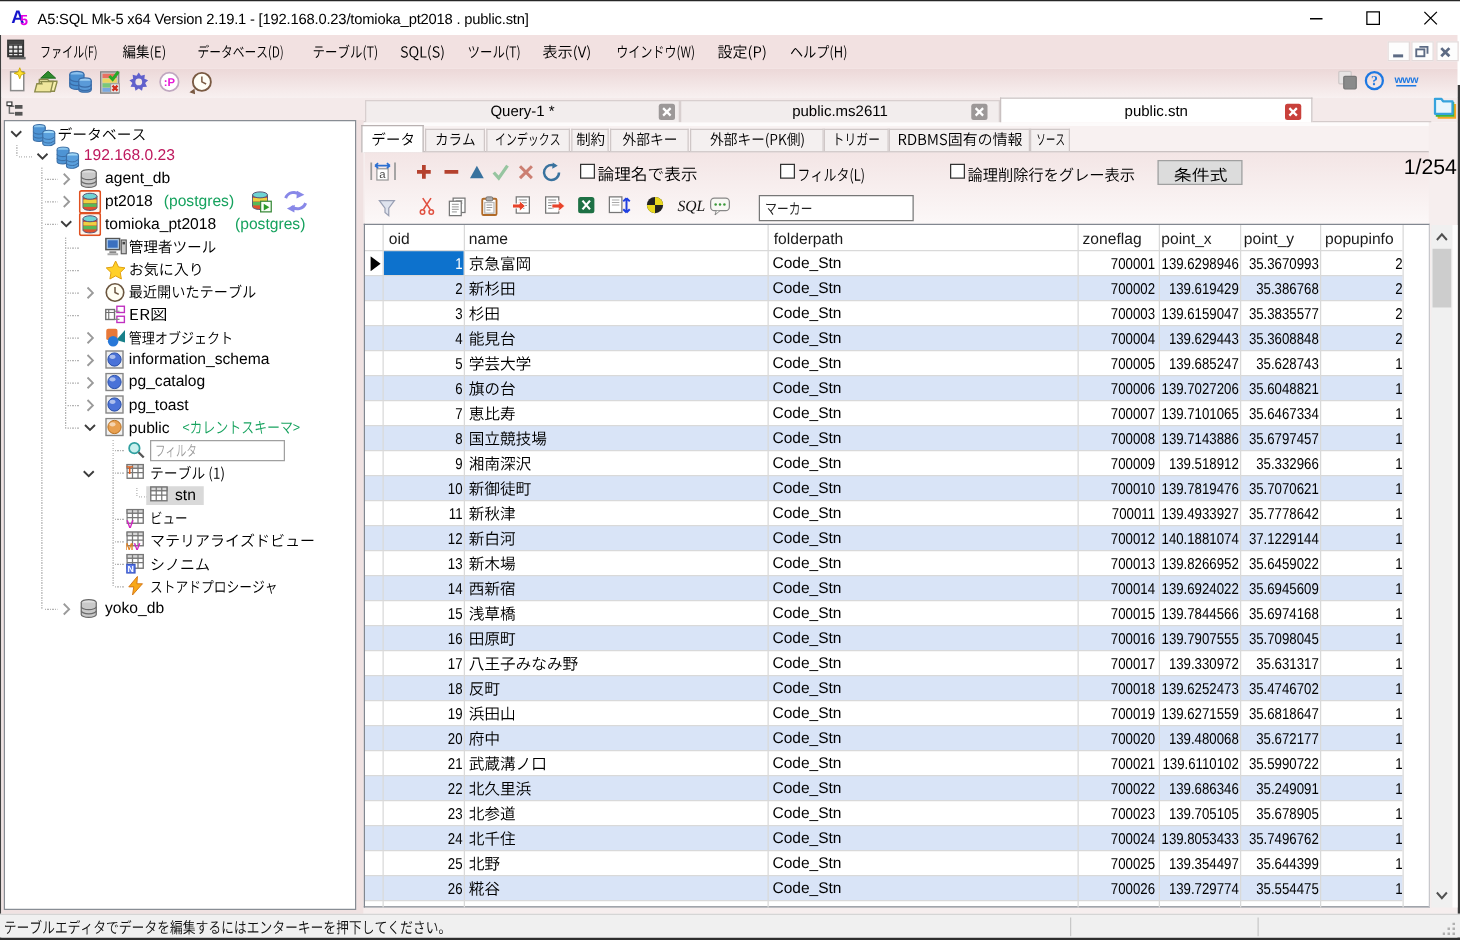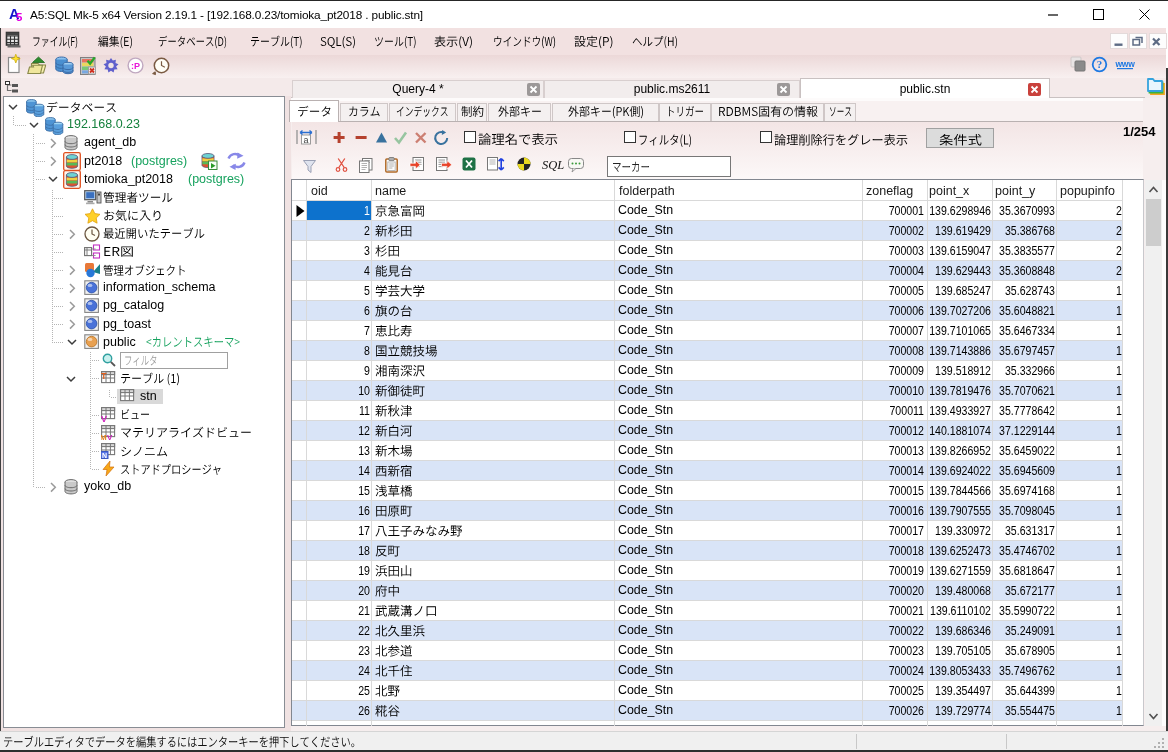--- a/index.html
+++ b/index.html
@@ -127,21 +127,21 @@
     <rect x="49" y="13" width="16" height="1.2" fill="#1d78e2"></rect>
 </svg>
 <div class="abs" style="left:1px;top:78px;width:1165px;height:20px;background:#f4eaea"></div>
 <svg class="abs" style="left:5px;top:81px" width="16" height="14" viewBox="0 0 16 14">
     <path d="M2.5 1 v9 M2.5 4 h4 M2.5 9.5 h4" stroke="#707070" stroke-width="1.2" fill="none"></path>
     <rect x="0.5" y="0.5" width="4" height="3" fill="#fff" stroke="#333"></rect>
     <rect x="7" y="3" width="6" height="3" fill="#555"></rect>
     <rect x="7" y="8.5" width="6" height="3" fill="#555"></rect>
   </svg>
 <div class="abs" style="left:292px;top:80px;width:252px;height:18px;background:#f2eded;border:1px solid #d8cfcf;border-bottom:none;box-sizing:border-box"></div>
-<div class="abs" style="left:292px;top:82px;width:252px;text-align:center;font-size:12px;color:#000;white-space:nowrap">Query-4 *</div>
+<div class="abs" style="left:292px;top:82px;width:252px;text-align:center;font-size:12px;color:#000;white-space:nowrap">Query-1 *</div>
 <div class="abs" style="left:527.0px;top:83px;width:13px;height:13px;background:#9c9898;border-radius:2px"></div>
 <svg class="abs" style="left:527.0px;top:83px" width="13" height="13">
     <path d="M3.5 3.5 l6 6 M9.5 3.5 l-6 6" stroke="#fff" stroke-width="1.8"></path>
   </svg>
 <div class="abs" style="left:544px;top:80px;width:256px;height:18px;background:#f2eded;border:1px solid #d8cfcf;border-bottom:none;box-sizing:border-box"></div>
 <div class="abs" style="left:544px;top:82px;width:256px;text-align:center;font-size:12px;color:#000;white-space:nowrap">public.ms2611</div>
 <div class="abs" style="left:777.0px;top:83px;width:13px;height:13px;background:#9c9898;border-radius:2px"></div>
 <svg class="abs" style="left:777.0px;top:83px" width="13" height="13">
     <path d="M3.5 3.5 l6 6 M9.5 3.5 l-6 6" stroke="#fff" stroke-width="1.8"></path>
   </svg>
@@ -239,21 +239,21 @@
     <rect x="45.0" y="12.8" width="5.6" height="1.2" fill="#000"></rect>
   </svg>
 <div class="abs" style="left:760px;top:131px;width:12px;height:12px;background:#fff;border:1px solid #333;box-sizing:border-box"></div>
 <svg style="position:absolute;left:774.0px;top:129.5px;overflow:visible" width="134" height="19" viewBox="0 -14.50 134 19">
     <path d="M8 -9.7C8.8 -8.5 10.1 -7.1 11.4 -6.3C11.5 -6.5 11.7 -6.8 11.8 -7C10.6 -7.8 9.2 -9.1 8.4 -10.5H7.6C7 -9.2 5.7 -7.7 4.3 -6.9C4.5 -6.7 4.7 -6.4 4.8 -6.2C6.1 -7.1 7.4 -8.5 8 -9.7ZM6 -7V-6.3H10.2V-7ZM1 -6.7V-6H4.3V-6.7ZM1.1 -10V-9.3H4.2V-10ZM1 -5V-4.4H4.3V-5ZM0.5 -8.4V-7.7H4.6V-8.4ZM10.4 -4.5V-2.6H9.2V-4.5ZM5.1 -5.2V1H5.8V-1.9H6.9V0.8H7.5V-1.9H8.6V0.8H9.2V-1.9H10.4V0.1C10.4 0.2 10.4 0.3 10.3 0.3C10.2 0.3 9.9 0.3 9.5 0.3C9.6 0.5 9.7 0.8 9.7 1C10.2 1 10.6 1 10.8 0.8C11.1 0.7 11.1 0.5 11.1 0.1V-5.2ZM6.9 -4.5V-2.6H5.8V-4.5ZM7.5 -4.5H8.6V-2.6H7.5ZM1 -3.4V0.9H1.7V0.2H4.3V-3.4ZM1.7 -2.7H3.6V-0.5H1.7Z M17.9 -6.8H19.9V-5.1H17.9ZM20.6 -6.8H22.6V-5.1H20.6ZM17.9 -9.2H19.9V-7.5H17.9ZM20.6 -9.2H22.6V-7.5H20.6ZM16 -0.2V0.6H23.9V-0.2H20.6V-2H23.5V-2.8H20.6V-4.3H23.4V-9.9H17.1V-4.3H19.8V-2.8H17V-2H19.8V-0.2ZM12.6 -1.2 12.8 -0.3C13.9 -0.7 15.3 -1.2 16.6 -1.7L16.5 -2.5L15.1 -2V-5.2H16.3V-6H15.1V-8.8H16.5V-9.6H12.8V-8.8H14.3V-6H12.9V-5.2H14.3V-1.7Z M31.9 -9V-2.1H32.7V-9ZM34.7 -10.2V-0.2C34.7 0.1 34.6 0.2 34.4 0.2C34.1 0.2 33.4 0.2 32.5 0.2C32.6 0.4 32.7 0.8 32.8 1C33.9 1 34.6 1 35 0.8C35.3 0.7 35.5 0.4 35.5 -0.2V-10.2ZM25.1 -9.7C25.5 -9 25.9 -8 26 -7.3L26.8 -7.6C26.6 -8.3 26.2 -9.2 25.8 -10ZM30.2 -10.1C30 -9.3 29.6 -8.2 29.2 -7.6L29.9 -7.4C30.3 -8 30.7 -9 31.1 -9.9ZM25.5 -7V0.9H26.2V-2.1H29.7V-0.1C29.7 0.1 29.7 0.1 29.5 0.1C29.3 0.1 28.7 0.1 28.1 0.1C28.2 0.3 28.3 0.7 28.3 0.9C29.2 0.9 29.8 0.9 30.1 0.7C30.4 0.6 30.5 0.4 30.5 -0.1V-7H28.4V-10.5H27.6V-7ZM29.7 -2.8H26.2V-4.2H29.7ZM29.7 -4.9H26.2V-6.2H29.7Z M44.4 -9.7C45.2 -8.4 46.6 -7.1 47.9 -6.2C48 -6.4 48.2 -6.8 48.4 -6.9C47.1 -7.7 45.6 -9.1 44.7 -10.5H44C43.3 -9.2 41.9 -7.7 40.5 -6.8C40.7 -6.7 40.9 -6.4 41 -6.2C42.4 -7.1 43.7 -8.5 44.4 -9.7ZM42.1 -3C41.7 -2 41.2 -1 40.5 -0.3C40.6 -0.2 40.9 0 41.1 0.2C41.7 -0.6 42.4 -1.7 42.8 -2.8ZM45.8 -2.7C46.4 -1.8 47.2 -0.6 47.5 0.1L48.1 -0.3C47.8 -1 47.1 -2.2 46.4 -3ZM41.3 -4.5V-3.7H44V0C44 0.2 44 0.2 43.8 0.2C43.6 0.2 43.1 0.2 42.5 0.2C42.7 0.4 42.8 0.8 42.8 1C43.6 1 44.1 1 44.4 0.8C44.7 0.7 44.8 0.5 44.8 0V-3.7H47.8V-4.5H44.8V-6.1H46.8V-6.8H42.1V-6.1H44V-4.5ZM37.5 -9.9V1H38.3V-9.2H40C39.7 -8.3 39.4 -7.2 39 -6.2C39.9 -5.2 40.1 -4.4 40.1 -3.7C40.1 -3.3 40.1 -3 39.9 -2.8C39.8 -2.8 39.6 -2.7 39.5 -2.7C39.3 -2.7 39 -2.7 38.7 -2.7C38.9 -2.5 38.9 -2.2 38.9 -2C39.2 -2 39.5 -2 39.8 -2C40 -2 40.2 -2.1 40.4 -2.2C40.7 -2.5 40.9 -3 40.9 -3.6C40.9 -4.4 40.7 -5.3 39.7 -6.4C40.2 -7.4 40.6 -8.6 41 -9.6L40.4 -10L40.3 -9.9Z M54 -9.7V-8.9H60V-9.7ZM52 -10.5C51.4 -9.6 50.2 -8.5 49.2 -7.8C49.3 -7.6 49.5 -7.3 49.7 -7.1C50.7 -7.9 52 -9.1 52.8 -10.2ZM53.5 -6.3V-5.5H57.7V-0.1C57.7 0.1 57.6 0.1 57.3 0.1C57.1 0.2 56.3 0.2 55.4 0.1C55.5 0.4 55.6 0.7 55.7 1C56.9 1 57.6 0.9 57.9 0.8C58.3 0.7 58.5 0.4 58.5 -0.1V-5.5H60.3V-6.3ZM52.5 -7.8C51.7 -6.4 50.3 -4.9 49 -4C49.2 -3.8 49.5 -3.5 49.6 -3.3C50.1 -3.7 50.6 -4.2 51.1 -4.7V1H51.9V-5.6C52.4 -6.2 52.9 -6.9 53.3 -7.5Z M71.6 -5.6 71.3 -6.4C70.9 -6.2 70.7 -6.1 70.3 -5.9C69.7 -5.6 68.9 -5.3 68 -4.9C67.8 -5.6 67.2 -6 66.4 -6C65.8 -6 65.1 -5.9 64.6 -5.5C65.1 -6.1 65.5 -6.9 65.8 -7.6C67.1 -7.6 68.6 -7.7 69.9 -7.9V-8.8C68.7 -8.6 67.3 -8.4 66.1 -8.4C66.3 -9 66.4 -9.5 66.5 -9.9L65.6 -9.9C65.5 -9.5 65.4 -8.9 65.2 -8.3L64.4 -8.3C63.9 -8.3 63 -8.4 62.4 -8.5V-7.6C63 -7.6 63.8 -7.6 64.4 -7.6H64.9C64.5 -6.6 63.7 -5.2 62.1 -3.7L62.9 -3.1C63.3 -3.6 63.6 -4.1 64 -4.4C64.5 -4.9 65.3 -5.3 66.1 -5.3C66.7 -5.3 67.1 -5.1 67.2 -4.5C65.8 -3.7 64.4 -2.8 64.4 -1.3C64.4 0.2 65.8 0.5 67.5 0.5C68.5 0.5 69.9 0.4 70.8 0.3L70.8 -0.6C69.8 -0.4 68.4 -0.3 67.5 -0.3C66.2 -0.3 65.2 -0.4 65.2 -1.5C65.2 -2.3 66.1 -3 67.3 -3.7C67.3 -3 67.2 -2.1 67.2 -1.6H68.1L68 -4C69 -4.5 69.9 -4.9 70.6 -5.2C70.9 -5.3 71.3 -5.5 71.6 -5.6Z M82.4 -10 81.8 -9.7C82.1 -9.2 82.5 -8.5 82.8 -8L83.4 -8.2C83.1 -8.8 82.7 -9.5 82.4 -10ZM83.7 -10.5 83.1 -10.2C83.5 -9.7 83.9 -9 84.1 -8.5L84.7 -8.8C84.5 -9.2 84 -10 83.7 -10.5ZM79 -9.4 78 -9.7C78 -9.4 77.8 -9 77.7 -8.8C77.2 -7.7 75.9 -5.8 73.8 -4.5L74.6 -4C76 -4.9 77 -6 77.7 -7.1H81.9C81.7 -5.9 80.9 -4.2 79.9 -3.1C78.8 -1.7 77.3 -0.6 75.1 0.1L75.9 0.8C78.2 -0.1 79.6 -1.2 80.7 -2.6C81.8 -3.9 82.5 -5.6 82.9 -6.9C82.9 -7.1 83 -7.4 83.1 -7.5L82.4 -8C82.2 -7.9 82 -7.9 81.7 -7.9H78.2L78.5 -8.5C78.7 -8.7 78.9 -9.1 79 -9.4Z M88 -0.4 88.7 0.2C88.8 0.1 89 0 89.1 -0C92.2 -0.9 94.7 -2.5 96.3 -4.5L95.8 -5.3C94.3 -3.2 91.4 -1.6 89 -1C89 -1.6 89 -7 89 -8.2C89 -8.5 89.1 -9 89.1 -9.3H88.1C88.1 -9 88.1 -8.5 88.1 -8.2C88.1 -7 88.1 -1.7 88.1 -1C88.1 -0.7 88.1 -0.6 88 -0.4Z M98.7 -5.4V-4.3C99.1 -4.3 99.7 -4.3 100.4 -4.3C101.2 -4.3 106.2 -4.3 107.1 -4.3C107.6 -4.3 108.1 -4.3 108.4 -4.3V-5.4C108.1 -5.3 107.7 -5.3 107.1 -5.3C106.2 -5.3 101.2 -5.3 100.4 -5.3C99.7 -5.3 99.1 -5.3 98.7 -5.4Z M111.4 0.2 111.6 1C113.1 0.6 115.2 0.1 117.1 -0.5L117 -1.2L113.9 -0.4V-3.4C114.6 -3.8 115.3 -4.4 115.8 -4.9C116.6 -2 118.3 0 120.9 0.9C121 0.7 121.2 0.4 121.4 0.2C120 -0.2 118.9 -1 118 -2.1C118.9 -2.6 119.9 -3.3 120.7 -3.9L120 -4.5C119.4 -3.9 118.4 -3.2 117.6 -2.6C117.2 -3.3 116.8 -4.1 116.6 -4.9H121V-5.7H116.1V-6.9H120.1V-7.6H116.1V-8.7H120.6V-9.4H116.1V-10.5H115.3V-9.4H110.9V-8.7H115.3V-7.6H111.4V-6.9H115.3V-5.7H110.4V-4.9H114.7C113.5 -3.8 111.6 -2.9 110 -2.4C110.2 -2.2 110.4 -1.9 110.5 -1.7C111.4 -2 112.2 -2.4 113.1 -2.9V-0.2Z M124.7 -4.4C124.2 -3 123.3 -1.6 122.3 -0.7C122.5 -0.6 122.9 -0.3 123 -0.2C124 -1.1 125 -2.6 125.6 -4.2ZM130.2 -4C131.1 -2.8 132 -1.2 132.3 -0.2L133.2 -0.5C132.8 -1.6 131.8 -3.2 130.9 -4.4ZM123.6 -9.5V-8.7H132.2V-9.5ZM122.6 -6.5V-5.7H127.5V-0.2C127.5 0 127.4 0.1 127.2 0.1C127 0.1 126.2 0.1 125.3 0.1C125.4 0.4 125.6 0.7 125.6 1C126.7 1 127.4 1 127.8 0.8C128.2 0.7 128.4 0.4 128.4 -0.2V-5.7H133.3V-6.5Z" fill="#000"></path>
   </svg>
 <div class="abs" style="left:926px;top:128px;width:68px;height:20px;background:#dcdcdc;border:1px solid #a0a0a0;box-sizing:border-box"></div>
 <svg style="position:absolute;left:938.5px;top:129.5px;overflow:visible" width="43" height="19" viewBox="0 -14.50 43 19">
     <path d="M9.6 -8.6C9 -7.9 8.2 -7.2 7.2 -6.7C6.3 -7.2 5.5 -7.8 4.9 -8.5L4.9 -8.6ZM5.5 -10.5C4.7 -9.4 3.2 -8.1 1.1 -7.1C1.3 -7 1.6 -6.7 1.8 -6.5C2.7 -7 3.5 -7.5 4.2 -8C4.8 -7.3 5.5 -6.8 6.4 -6.3C4.7 -5.5 2.7 -5 0.9 -4.7C1 -4.5 1.2 -4.2 1.3 -4C3.4 -4.3 5.4 -4.9 7.3 -5.8C8.9 -5 10.9 -4.5 13.1 -4.2C13.2 -4.4 13.5 -4.7 13.7 -4.9C11.6 -5.1 9.7 -5.6 8.1 -6.3C9.3 -7 10.4 -7.9 11.1 -9L10.4 -9.3L10.2 -9.3H5.7C6 -9.7 6.3 -10 6.5 -10.3ZM6.7 -4.9V-3.5H0.8V-2.8H5.7C4.5 -1.6 2.4 -0.5 0.6 0.1C0.8 0.2 1 0.5 1.2 0.7C3.1 0.1 5.3 -1.2 6.7 -2.6V1H7.6V-2.6C9 -1.2 11.1 0.1 13.1 0.7C13.3 0.5 13.6 0.2 13.8 -0C11.9 -0.5 9.8 -1.6 8.5 -2.8H13.5V-3.5H7.6V-4.9Z M18.9 -4.2V-3.4H23V1H24V-3.4H28V-4.2H24V-7.1H27.3V-7.9H24V-10.3H23V-7.9H21C21.2 -8.5 21.3 -9.1 21.5 -9.7L20.6 -9.9C20.2 -8.2 19.6 -6.6 18.8 -5.5C19 -5.5 19.4 -5.2 19.6 -5.1C20 -5.7 20.4 -6.3 20.7 -7.1H23V-4.2ZM18.2 -10.4C17.5 -8.5 16.2 -6.6 14.8 -5.4C15 -5.2 15.3 -4.8 15.4 -4.6C15.9 -5 16.3 -5.6 16.8 -6.2V1H17.7V-7.5C18.3 -8.3 18.7 -9.3 19.1 -10.2Z M38.8 -9.9C39.6 -9.4 40.5 -8.8 40.9 -8.3L41.6 -8.8C41.2 -9.3 40.2 -9.9 39.5 -10.4ZM36.8 -10.4C36.8 -9.6 36.9 -8.8 36.9 -8.1H29.5V-7.3H37C37.4 -2.6 38.6 1 40.9 1C42 1 42.3 0.4 42.5 -1.8C42.2 -1.9 41.9 -2.1 41.7 -2.2C41.6 -0.6 41.4 0.1 41 0.1C39.5 0.1 38.3 -3 38 -7.3H42.2V-8.1H37.9C37.9 -8.8 37.8 -9.6 37.8 -10.4ZM29.5 -0.2 29.8 0.6C31.7 0.2 34.3 -0.3 36.8 -0.8L36.7 -1.6L33.6 -1V-4.5H36.3V-5.4H30V-4.5H32.6V-0.8Z" fill="#000"></path>
   </svg>
-<div class="t" style="left:1123px;top:124px;font-size:13px;font-weight:bold">1/254</div>
+<div class="t" style="left:1123px;top:124px;font-size:17px;font-weight:normal">1/254</div>
 <svg class="abs" style="left:296px;top:155px" width="300" height="23" viewBox="0 0 300 23">
 <g transform="translate(7,5)">
       <path d="M0.5 0.5 h12 l-4.5 6 v6 l-3 -2.5 v-3.5 z" fill="#dfe3ee" stroke="#9aa0b4" stroke-width="1"></path>
     </g>
 <g transform="translate(40,3)">
       <path d="M2.2 0.5 L8.2 9.5 M8.8 0.5 L2.8 9.5" stroke="#e05040" stroke-width="1.3" fill="none"></path>
       <circle cx="2" cy="11.5" r="1.8" fill="none" stroke="#e05040" stroke-width="1.2"></circle>
       <circle cx="9" cy="11.5" r="1.8" fill="none" stroke="#e05040" stroke-width="1.2"></circle>
     </g>
 <g transform="translate(63,3)">
@@ -666,21 +666,21 @@
     <path d="M1 1 l4 4 4 -4" stroke="#3c3c3c" stroke-width="1.5" fill="none"></path>
   </svg>
 <svg class="abs" style="left:45px;top:117px" width="19" height="18" viewBox="0 0 19 18">
     <ellipse cx="5.4" cy="2.7" rx="4.8" ry="2.1" fill="#8cc6ee" stroke="#3b6ea5" stroke-width="0.9"></ellipse>
     <path d="M0.6 2.7 v9.5 c0 1.1 2.2 2 4.8 2 s2.6 -0.9 4.8 -2 v-9.5" fill="#4e94d4" stroke="#3b6ea5" stroke-width="0.9"></path>
     <path d="M0.6 6.3 c0 1.1 2.2 2 4.8 2 s2.6 -0.9 4.8 -2 M0.6 9.5 c0 1.1 2.2 2 4.8 2 s2.6 -0.9 4.8 -2" fill="none" stroke="#3b6ea5" stroke-width="0.8"></path>
     <ellipse cx="13.0" cy="7.3" rx="4.8" ry="2.1" fill="#9ed6f6" stroke="#3b6ea5" stroke-width="0.9"></ellipse>
     <path d="M8.2 7.3 v8.5 c0 1.1 2.2 2 4.8 2 s2.6 -0.9 4.8 -2 v-8.5" fill="#5aa0dd" stroke="#3b6ea5" stroke-width="0.9"></path>
     <path d="M8.2 10.5 c0 1.1 2.2 2 4.8 2 s2.6 -0.9 4.8 -2 M8.2 13.4 c0 1.1 2.2 2 4.8 2 s2.6 -0.9 4.8 -2" fill="none" stroke="#3b6ea5" stroke-width="0.8"></path>
   </svg>
-<div class="t" style="left:67px;top:117.3px;font-size:12.5px;color:#15803d">192.168.0.23</div>
+<div class="t" style="left:67px;top:117.3px;font-size:12.5px;color:#be185d">192.168.0.23</div>
 <svg class="abs" style="left:50px;top:138.2px" width="7" height="11">
     <path d="M1 1 l4.3 4.3 -4.3 4.3" stroke="#9a9a9a" stroke-width="1.5" fill="none"></path>
   </svg>
 <svg class="abs" style="left:64px;top:135px" width="16" height="17" viewBox="0 0 16 17">
     <ellipse cx="7" cy="3" rx="6" ry="2.4" fill="#e0e0e0" stroke="#6a6a6a"></ellipse>
     <path d="M1 3 v9.5 c0 1.3 2.7 2.4 6 2.4 s6 -1.1 6 -2.4 v-9.5" fill="#c9c9c9" stroke="#6a6a6a"></path>
     <path d="M1 6.3 c0 1.3 2.7 2.4 6 2.4 s6 -1.1 6 -2.4 M1 9.6 c0 1.3 2.7 2.4 6 2.4 s6 -1.1 6 -2.4" fill="none" stroke="#6a6a6a"></path>
   </svg>
 <div class="t" style="left:84px;top:135.4px;font-size:12.5px;color:#000">agent_db</div>
 <svg class="abs" style="left:50px;top:156.3px" width="7" height="11">

